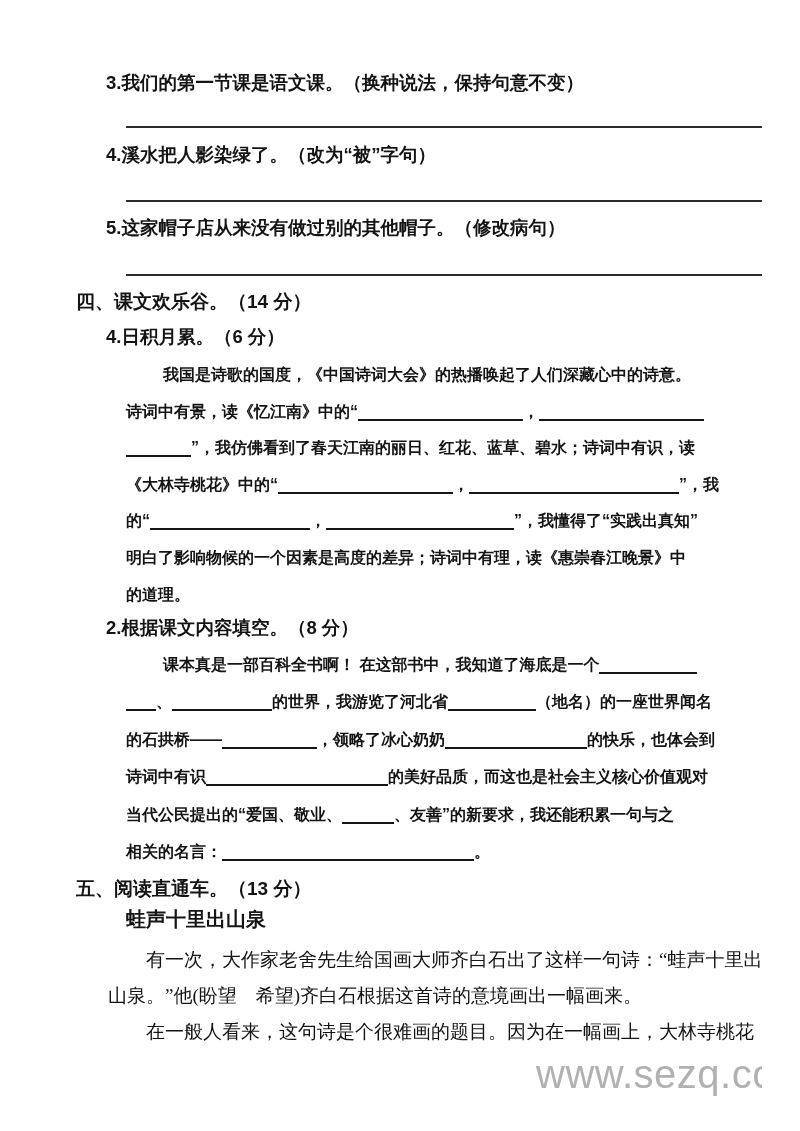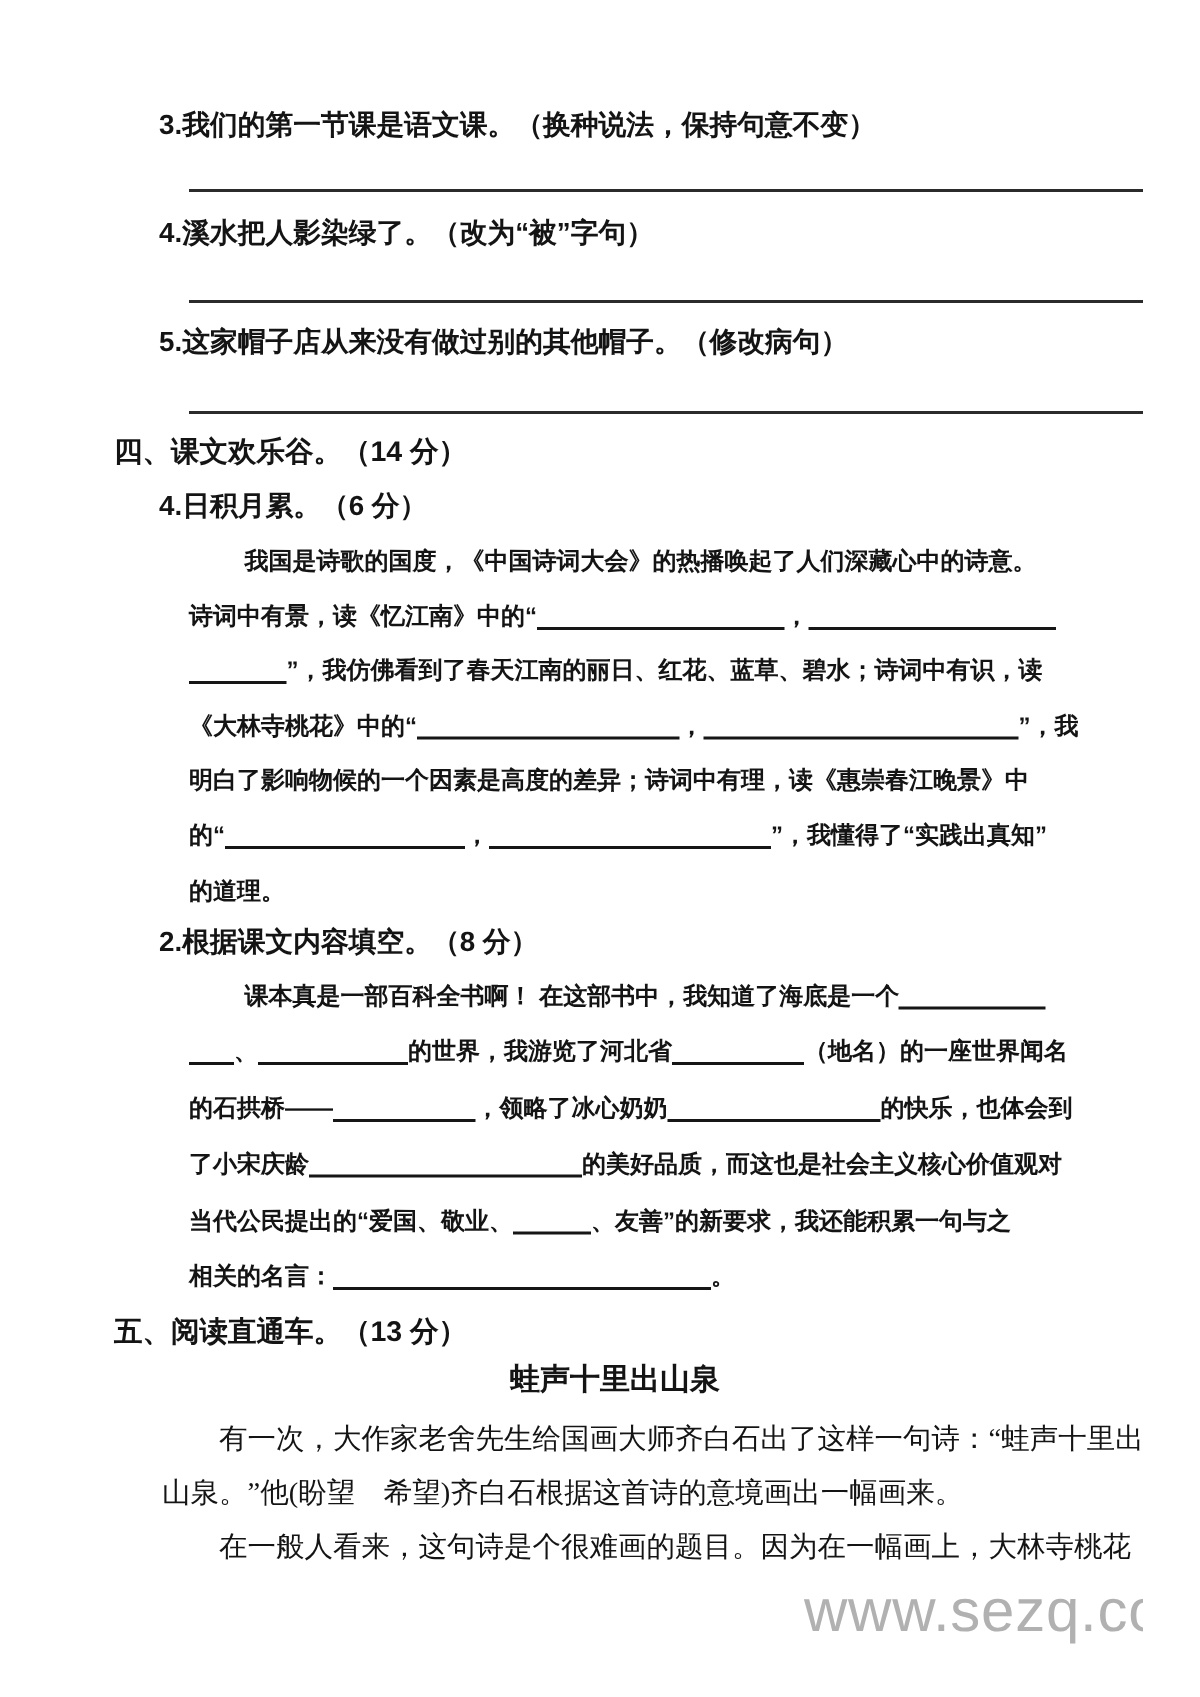--- a/index.html
+++ b/index.html
@@ -13,21 +13,21 @@
   .h1{position:absolute;left:38px;right:40px;font-size:19px;font-weight:700;line-height:26px;white-space:nowrap;}
   
   .rule{position:absolute;left:88px;width:644px;height:0;border-top:2.5px solid #2b2b2b;}
   
   .para{position:absolute;left:88px;right:68px;font-size:16px;font-weight:700;}
   .ln{height:36.6px;line-height:36.6px;white-space:nowrap;}
   .para2 .ln{height:37.4px;line-height:37.4px;}
   .ind{text-indent:37px;}
   .bl{display:inline-block;height:1px;border-bottom:2px solid #161616;vertical-align:-4px;}
   
-  .rtitle{position:absolute;left:88px;right:68px;text-align:center;font-size:20px;font-weight:700;white-space:nowrap;}
+  .rtitle{position:absolute;left:88px;right:68px;font-size:20px;font-weight:700;white-space:nowrap;}
   .story{position:absolute;left:70px;right:55px;font-family:"Liberation Serif","DejaVu Serif",serif;font-size:19px;font-weight:400;}
   .story .ln{height:36px;line-height:36px;}
   .story .ind{text-indent:38px;}
   .wm{position:absolute;top:1053px;left:498px;font-size:40px;line-height:42px;color:#b1b1b1;letter-spacing:0.5px;font-family:Liberation Sans, sans-serif;}
 </style>
 </head>
 <body>
 
 <div class="page">
 
@@ -41,32 +41,32 @@
   <div class="rule" style="top:274px"></div>
 
   <div class="h1" style="top:289px">四、课文欢乐谷。（14 分）</div>
   <div class="q" style="top:324px">4.日积月累。（6 分）</div>
 
   <div class="para" style="top:357px">
     <div class="ln ind"><span>我国是诗歌的国度，《中国诗词大会》的热播唤起了人们深藏心中的诗意。</span></div>
     <div class="ln"><span>诗词中有景，读《忆江南》中的“</span><span class="bl" style="width:165px"></span><span>，</span><span class="bl" style="width:165px"></span></div>
     <div class="ln"><span class="bl" style="width:65px"></span><span>”，我仿佛看到了春天江南的丽日、红花、蓝草、碧水；诗词中有识，读</span></div>
     <div class="ln"><span>《大林寺桃花》中的“</span><span class="bl" style="width:175px"></span><span>，</span><span class="bl" style="width:210px"></span><span>”，我</span></div>
+    <div class="ln"><span>的“</span><span class="bl" style="width:160px"></span><span>，</span><span class="bl" style="width:188px"></span><span>”，我懂得了“实践出真知”</span></div>
     <div class="ln"><span>明白了影响物候的一个因素是高度的差异；诗词中有理，读《惠崇春江晚景》中</span></div>
-    <div class="ln"><span>的“</span><span class="bl" style="width:160px"></span><span>，</span><span class="bl" style="width:188px"></span><span>”，我懂得了“实践出真知”</span></div>
     <div class="ln"><span>的道理。</span></div>
   </div>
 
   <div class="q" style="top:615px">2.根据课文内容填空。（8 分）</div>
 
   <div class="para para2" style="top:646px">
     <div class="ln ind"><span>课本真是一部百科全书啊！ 在这部书中，我知道了海底是一个</span><span class="bl" style="width:98px"></span></div>
     <div class="ln"><span class="bl" style="width:30px"></span><span>、</span><span class="bl" style="width:100px"></span><span>的世界，我游览了河北省</span><span class="bl" style="width:88px"></span><span>（地名）的一座世界闻名</span></div>
     <div class="ln"><span>的石拱桥——</span><span class="bl" style="width:95px"></span><span>，领略了冰心奶奶</span><span class="bl" style="width:142px"></span><span>的快乐，也体会到</span></div>
-    <div class="ln"><span>了小宋庆龄</span><span class="bl" style="width:182px"></span><span>的美好品质，而这也是社会主义核心价值观对</span></div>
+    <div class="ln"><span>诗词中有识</span><span class="bl" style="width:182px"></span><span>的美好品质，而这也是社会主义核心价值观对</span></div>
     <div class="ln"><span>当代公民提出的“爱国、敬业、</span><span class="bl" style="width:52px"></span><span>、友善”的新要求，我还能积累一句与之</span></div>
     <div class="ln"><span>相关的名言：</span><span class="bl" style="width:252px"></span><span>。</span></div>
   </div>
 
   <div class="h1" style="top:876px">五、阅读直通车。（13 分）</div>
   <div class="rtitle" style="top:906px">蛙声十里出山泉</div>
 
   <div class="story" style="top:942px">
     <div class="ln ind"><span>有一次，大作家老舍先生给国画大师齐白石出了这样一句诗：“蛙声十里出</span></div>
     <div class="ln"><span>山泉。”他(盼望　希望)齐白石根据这首诗的意境画出一幅画来。</span></div>

